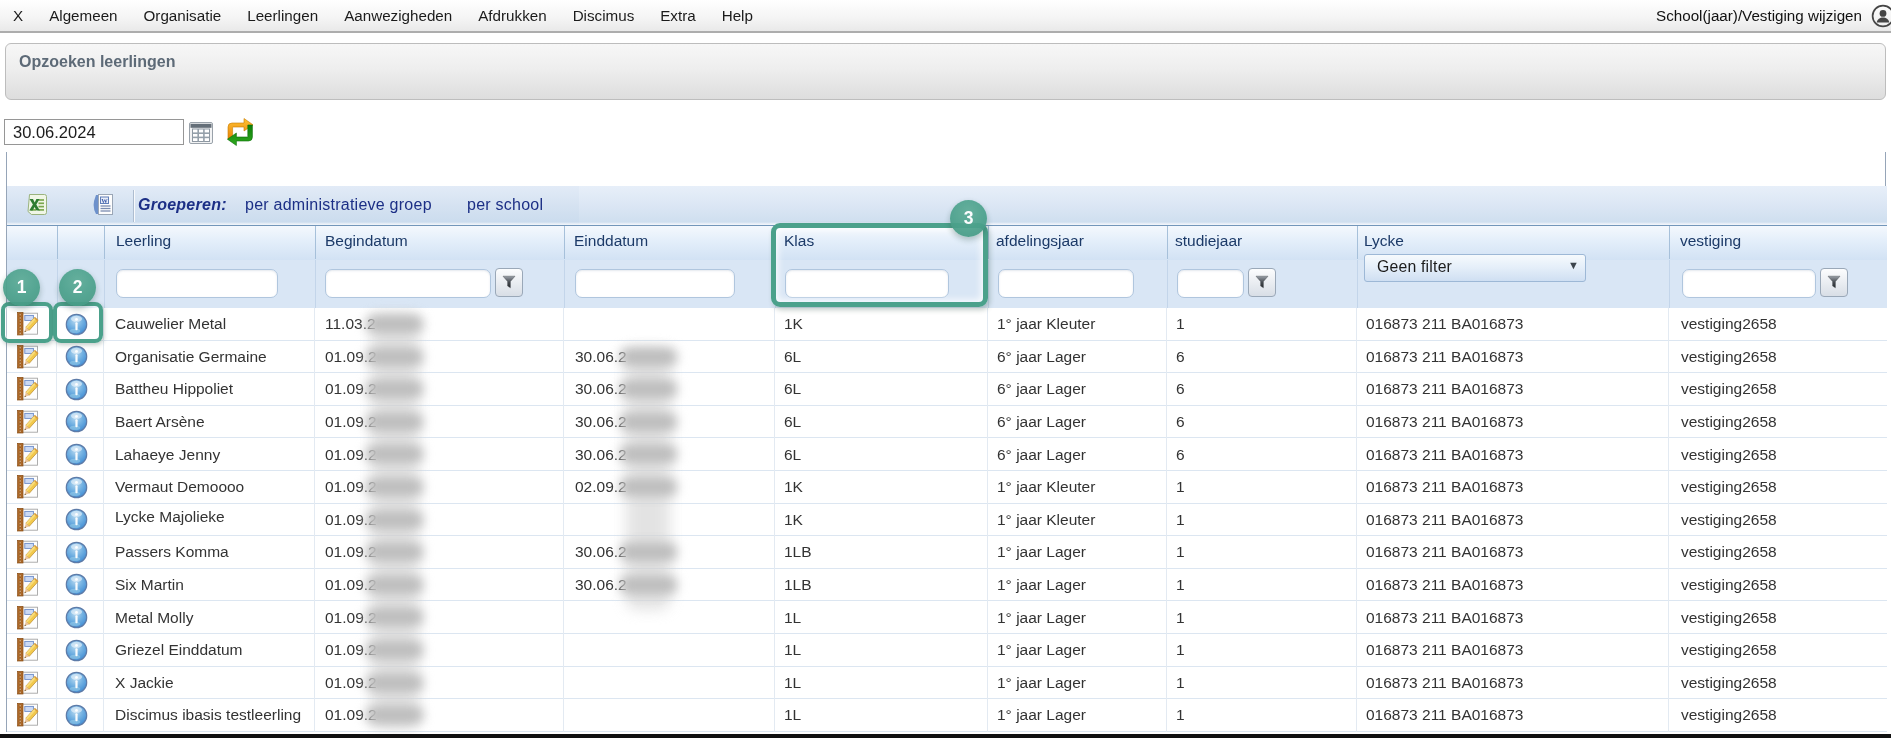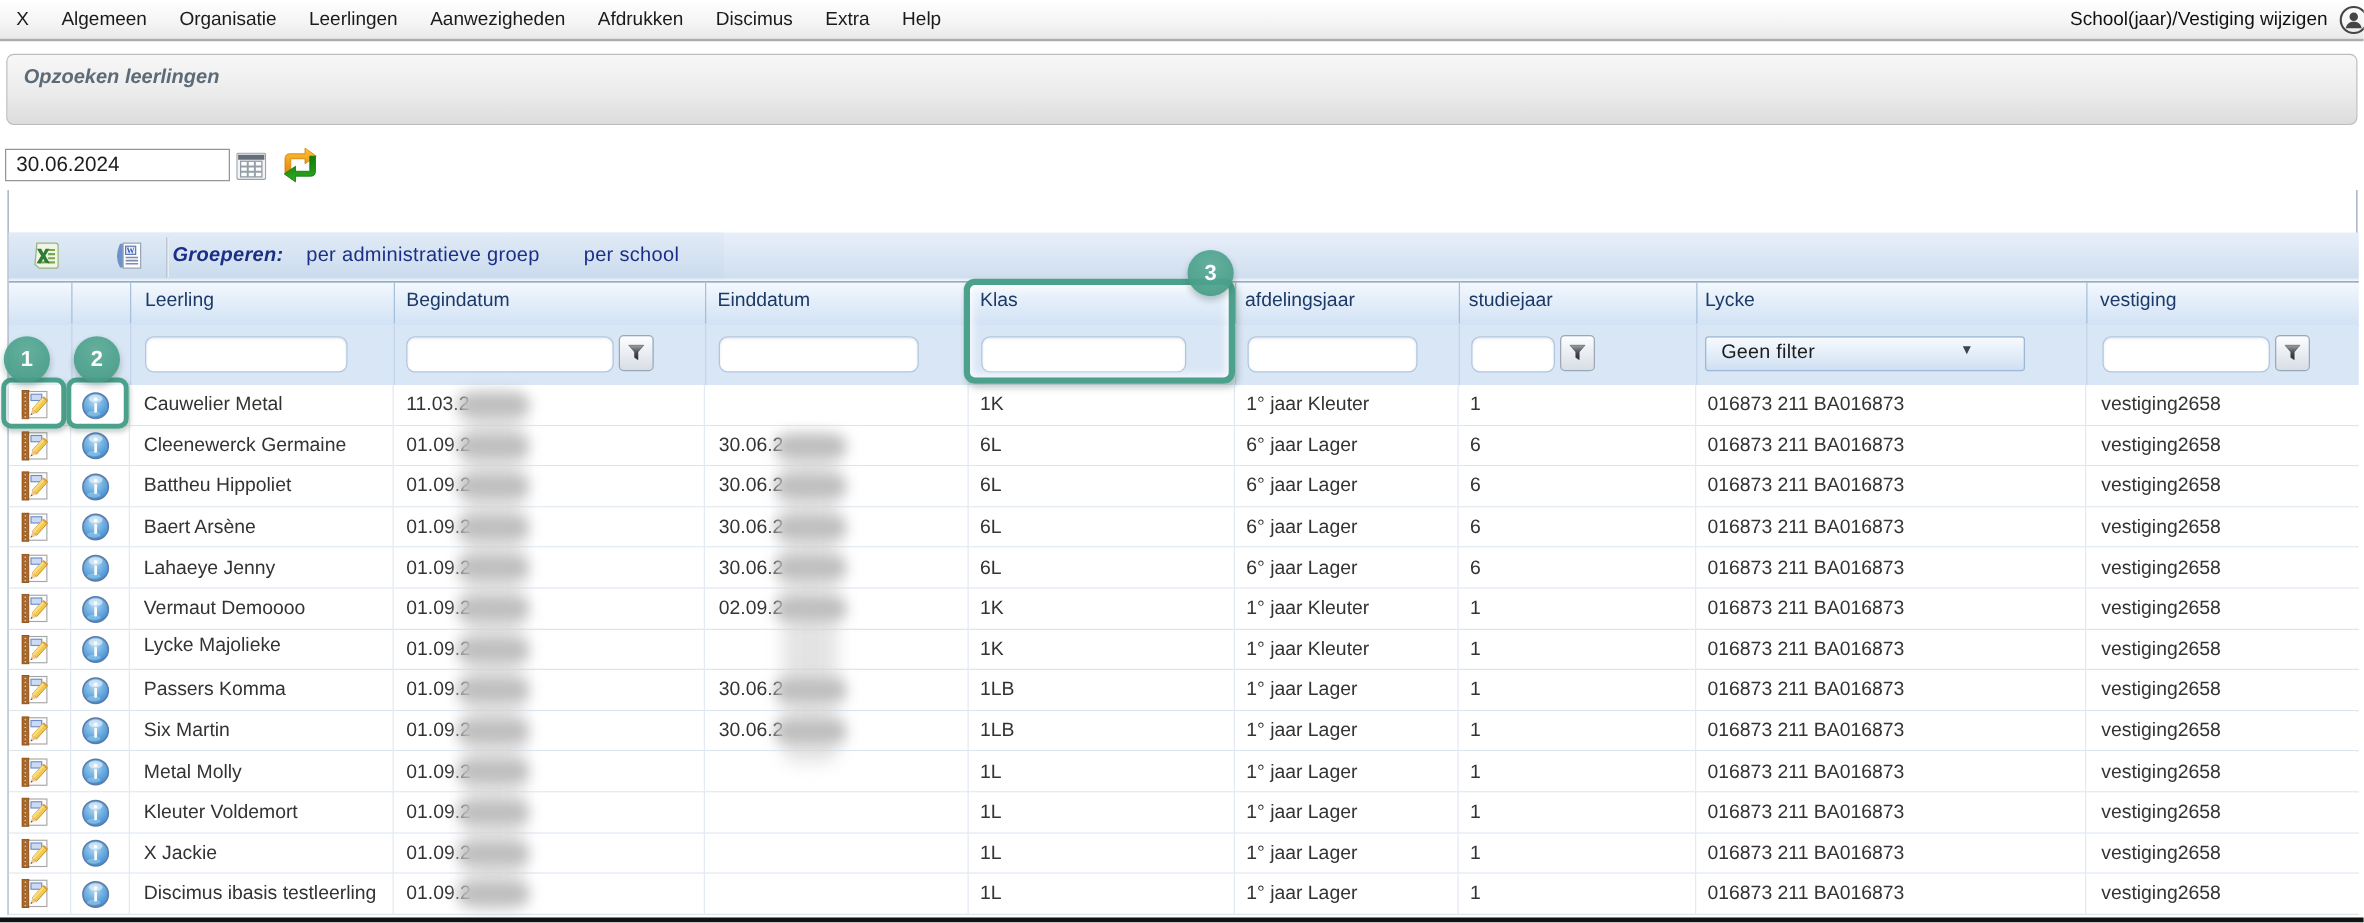--- a/index.html
+++ b/index.html
@@ -6,21 +6,21 @@
      font-family:"Liberation Sans",sans-serif;-webkit-font-smoothing:antialiased;}
 .abs{position:absolute;}
 
 #menubar{left:0;top:0;width:1891px;height:31px;background:linear-gradient(#ffffff,#f4f4f4 60%,#e9e9e9);border-bottom:2px solid #adadad;}
 #menubar ul{margin:0;padding:0;list-style:none;display:flex;height:31px;align-items:center;}
 #menubar li{padding:0 13px;font-size:15.2px;color:#1b1b1b;white-space:nowrap;}
 #chg{right:29px;top:0;height:31px;line-height:31px;font-size:15.2px;color:#111;}
 
 #panel{left:5px;top:43px;width:1879px;height:55px;border:1px solid #bdbdbd;border-radius:6px;
  background:linear-gradient(#f7f7f7,#eeeeee 45%,#dddddd);}
-#panel span{position:absolute;left:13px;top:9px;font-size:16px;font-weight:bold;color:#5d6a77;font-style:italic;}
+#panel span{position:absolute;left:13px;top:9px;font-size:16px;font-weight:bold;color:#5d6a77;}
 
 #datebox{left:4px;top:119px;width:180px;height:26px;border:1px solid #969696;background:#fff;box-sizing:border-box;}
 #datebox span{position:absolute;left:8px;top:3px;font-size:16.5px;color:#1c1c1c;}
 
 #grid{left:6px;top:152px;width:1880px;height:580px;border-left:1px solid #96a5b8;border-right:1px solid #96a5b8;box-sizing:border-box;}
 #sleepbar{left:0;top:0;width:1880px;height:34px;background:#e4edf8;border-top:1px solid #8fa2b8;border-bottom:1px solid #a5b7cc;box-sizing:border-box;}
 #sleepbar span{position:absolute;left:18px;top:7px;font-size:15.5px;color:#383838;}
 #toolbar{left:0;top:34px;width:1880px;height:40px;background:linear-gradient(#e7eff9,#dbe6f4 50%,#cfdfef 90%,#eef2f9 95%,#f4f7fb);}
 #toolseg{left:0;top:0;width:572px;height:40px;background:linear-gradient(#e2ebf7,#d5e2f1 50%,#cbdcee 90%,#ecf1f8 95%,#f2f6fa);}
 #tsep{left:126px;top:4px;width:1px;height:32px;background:#aebdd0;border-right:1px solid #f8fafc;}
@@ -194,21 +194,21 @@
         <defs>
           <linearGradient id="fun3" x1="0" y1="0" x2="0" y2="1">
             <stop offset="0" stop-color="#9aa0a8"></stop>
             <stop offset="0.5" stop-color="#4a4f55"></stop>
             <stop offset="1" stop-color="#26292d"></stop>
           </linearGradient>
         </defs>
         <path d="M2.0 2.2 L14.0 2.2 L9.4 7.6 L9.4 13.8 L6.6 12.0 L6.6 7.6 Z" fill="url(#fun3)" stroke="#3a3e44" stroke-width="0.4"></path>
       </svg>
     </div>
-<div class="abs" style="left:1357px;top:117px;width:256px;height:28px;box-sizing:border-box;border:1px solid #9db8d6;border-radius:3px;background:linear-gradient(#f6fafd,#e4eef9 50%,#cfdff2);">
+<div class="abs" style="left:1357px;top:102px;width:222px;height:28px;box-sizing:border-box;border:1px solid #9db8d6;border-radius:3px;background:linear-gradient(#f6fafd,#e4eef9 50%,#cfdff2);">
 <span style="position:absolute;left:12px;top:3px;font-size:15.8px;letter-spacing:0.2px;color:#1c1c1c;">Geen filter</span>
 <span style="position:absolute;left:203px;top:4px;font-size:11px;color:#3c444c;">▼</span>
     </div>
 <div class="drow" style="top:156.0px;height:32.6px">
 </div>
 <div class="drow" style="top:188.6px;height:32.6px">
 </div>
 <div class="drow" style="top:221.2px;height:32.6px">
 </div>
 <div class="drow" style="top:253.8px;height:32.6px">
@@ -313,21 +313,21 @@
         <stop offset="0.75" stop-color="#4892d6"></stop>
         <stop offset="1" stop-color="#3579bd"></stop>
 </radialGradient>
     </defs>
 <circle cx="11.5" cy="11.5" r="10.2" fill="url(#ig1)" stroke="#5d7ba8" stroke-width="1.2"></circle>
 <ellipse cx="11.5" cy="5.8" rx="5.6" ry="3.0" fill="#ffffff" opacity="0.5"></ellipse>
 <ellipse cx="10.0" cy="17.9" rx="5.4" ry="2.2" fill="#bfeaf2" opacity="0.35"></ellipse>
 <rect x="10.4" y="9.2" width="2.2" height="8.0" rx="1.0" fill="#fff" opacity="0.95"></rect>
 <circle cx="11.5" cy="6.4" r="1.4" fill="#fff" opacity="0.95"></circle>
 </svg>
-<div class="dtext" style="left:115px;top:347.8px">Cleenewerck Germaine</div>
+<div class="dtext" style="left:115px;top:347.8px">Organisatie Germaine</div>
 <div class="dtext" style="left:325px;top:347.8px">01.09.2</div>
 <div class="dtext" style="left:575px;top:347.8px">30.06.2</div>
 <div class="dtext" style="left:784px;top:347.8px">6L</div>
 <div class="dtext" style="left:997px;top:347.8px">6° jaar Lager</div>
 <div class="dtext" style="left:1176px;top:347.8px">6</div>
 <div class="dtext" style="left:1366px;top:347.8px">016873 211 BA016873</div>
 <div class="dtext" style="left:1681px;top:347.8px">vestiging2658</div>
 <svg class="abs" style="left:17px;top:377.4px" width="22" height="24" viewBox="0 0 22 24">
 <rect x="5" y="1.2" width="15.5" height="21" fill="#fdfdfd" stroke="#a5a5a5" stroke-width="0.9"></rect>
 <rect x="0.6" y="0.4" width="5.4" height="22.6" fill="#b06a28" stroke="#8a4d14" stroke-width="0.7"></rect>
@@ -707,21 +707,21 @@
         <stop offset="0.75" stop-color="#4892d6"></stop>
         <stop offset="1" stop-color="#3579bd"></stop>
 </radialGradient>
     </defs>
 <circle cx="11.5" cy="11.5" r="10.2" fill="url(#ig10)" stroke="#5d7ba8" stroke-width="1.2"></circle>
 <ellipse cx="11.5" cy="5.8" rx="5.6" ry="3.0" fill="#ffffff" opacity="0.5"></ellipse>
 <ellipse cx="10.0" cy="17.9" rx="5.4" ry="2.2" fill="#bfeaf2" opacity="0.35"></ellipse>
 <rect x="10.4" y="9.2" width="2.2" height="8.0" rx="1.0" fill="#fff" opacity="0.95"></rect>
 <circle cx="11.5" cy="6.4" r="1.4" fill="#fff" opacity="0.95"></circle>
 </svg>
-<div class="dtext" style="left:115px;top:641.2px">Kleuter Voldemort</div>
+<div class="dtext" style="left:115px;top:641.2px">Griezel Einddatum</div>
 <div class="dtext" style="left:325px;top:641.2px">01.09.2</div>
 <div class="dtext" style="left:784px;top:641.2px">1L</div>
 <div class="dtext" style="left:997px;top:641.2px">1° jaar Lager</div>
 <div class="dtext" style="left:1176px;top:641.2px">1</div>
 <div class="dtext" style="left:1366px;top:641.2px">016873 211 BA016873</div>
 <div class="dtext" style="left:1681px;top:641.2px">vestiging2658</div>
 <svg class="abs" style="left:17px;top:670.8px" width="22" height="24" viewBox="0 0 22 24">
 <rect x="5" y="1.2" width="15.5" height="21" fill="#fdfdfd" stroke="#a5a5a5" stroke-width="0.9"></rect>
 <rect x="0.6" y="0.4" width="5.4" height="22.6" fill="#b06a28" stroke="#8a4d14" stroke-width="0.7"></rect>
 <g fill="#ecc89e" stroke="#7a4512" stroke-width="0.5">

